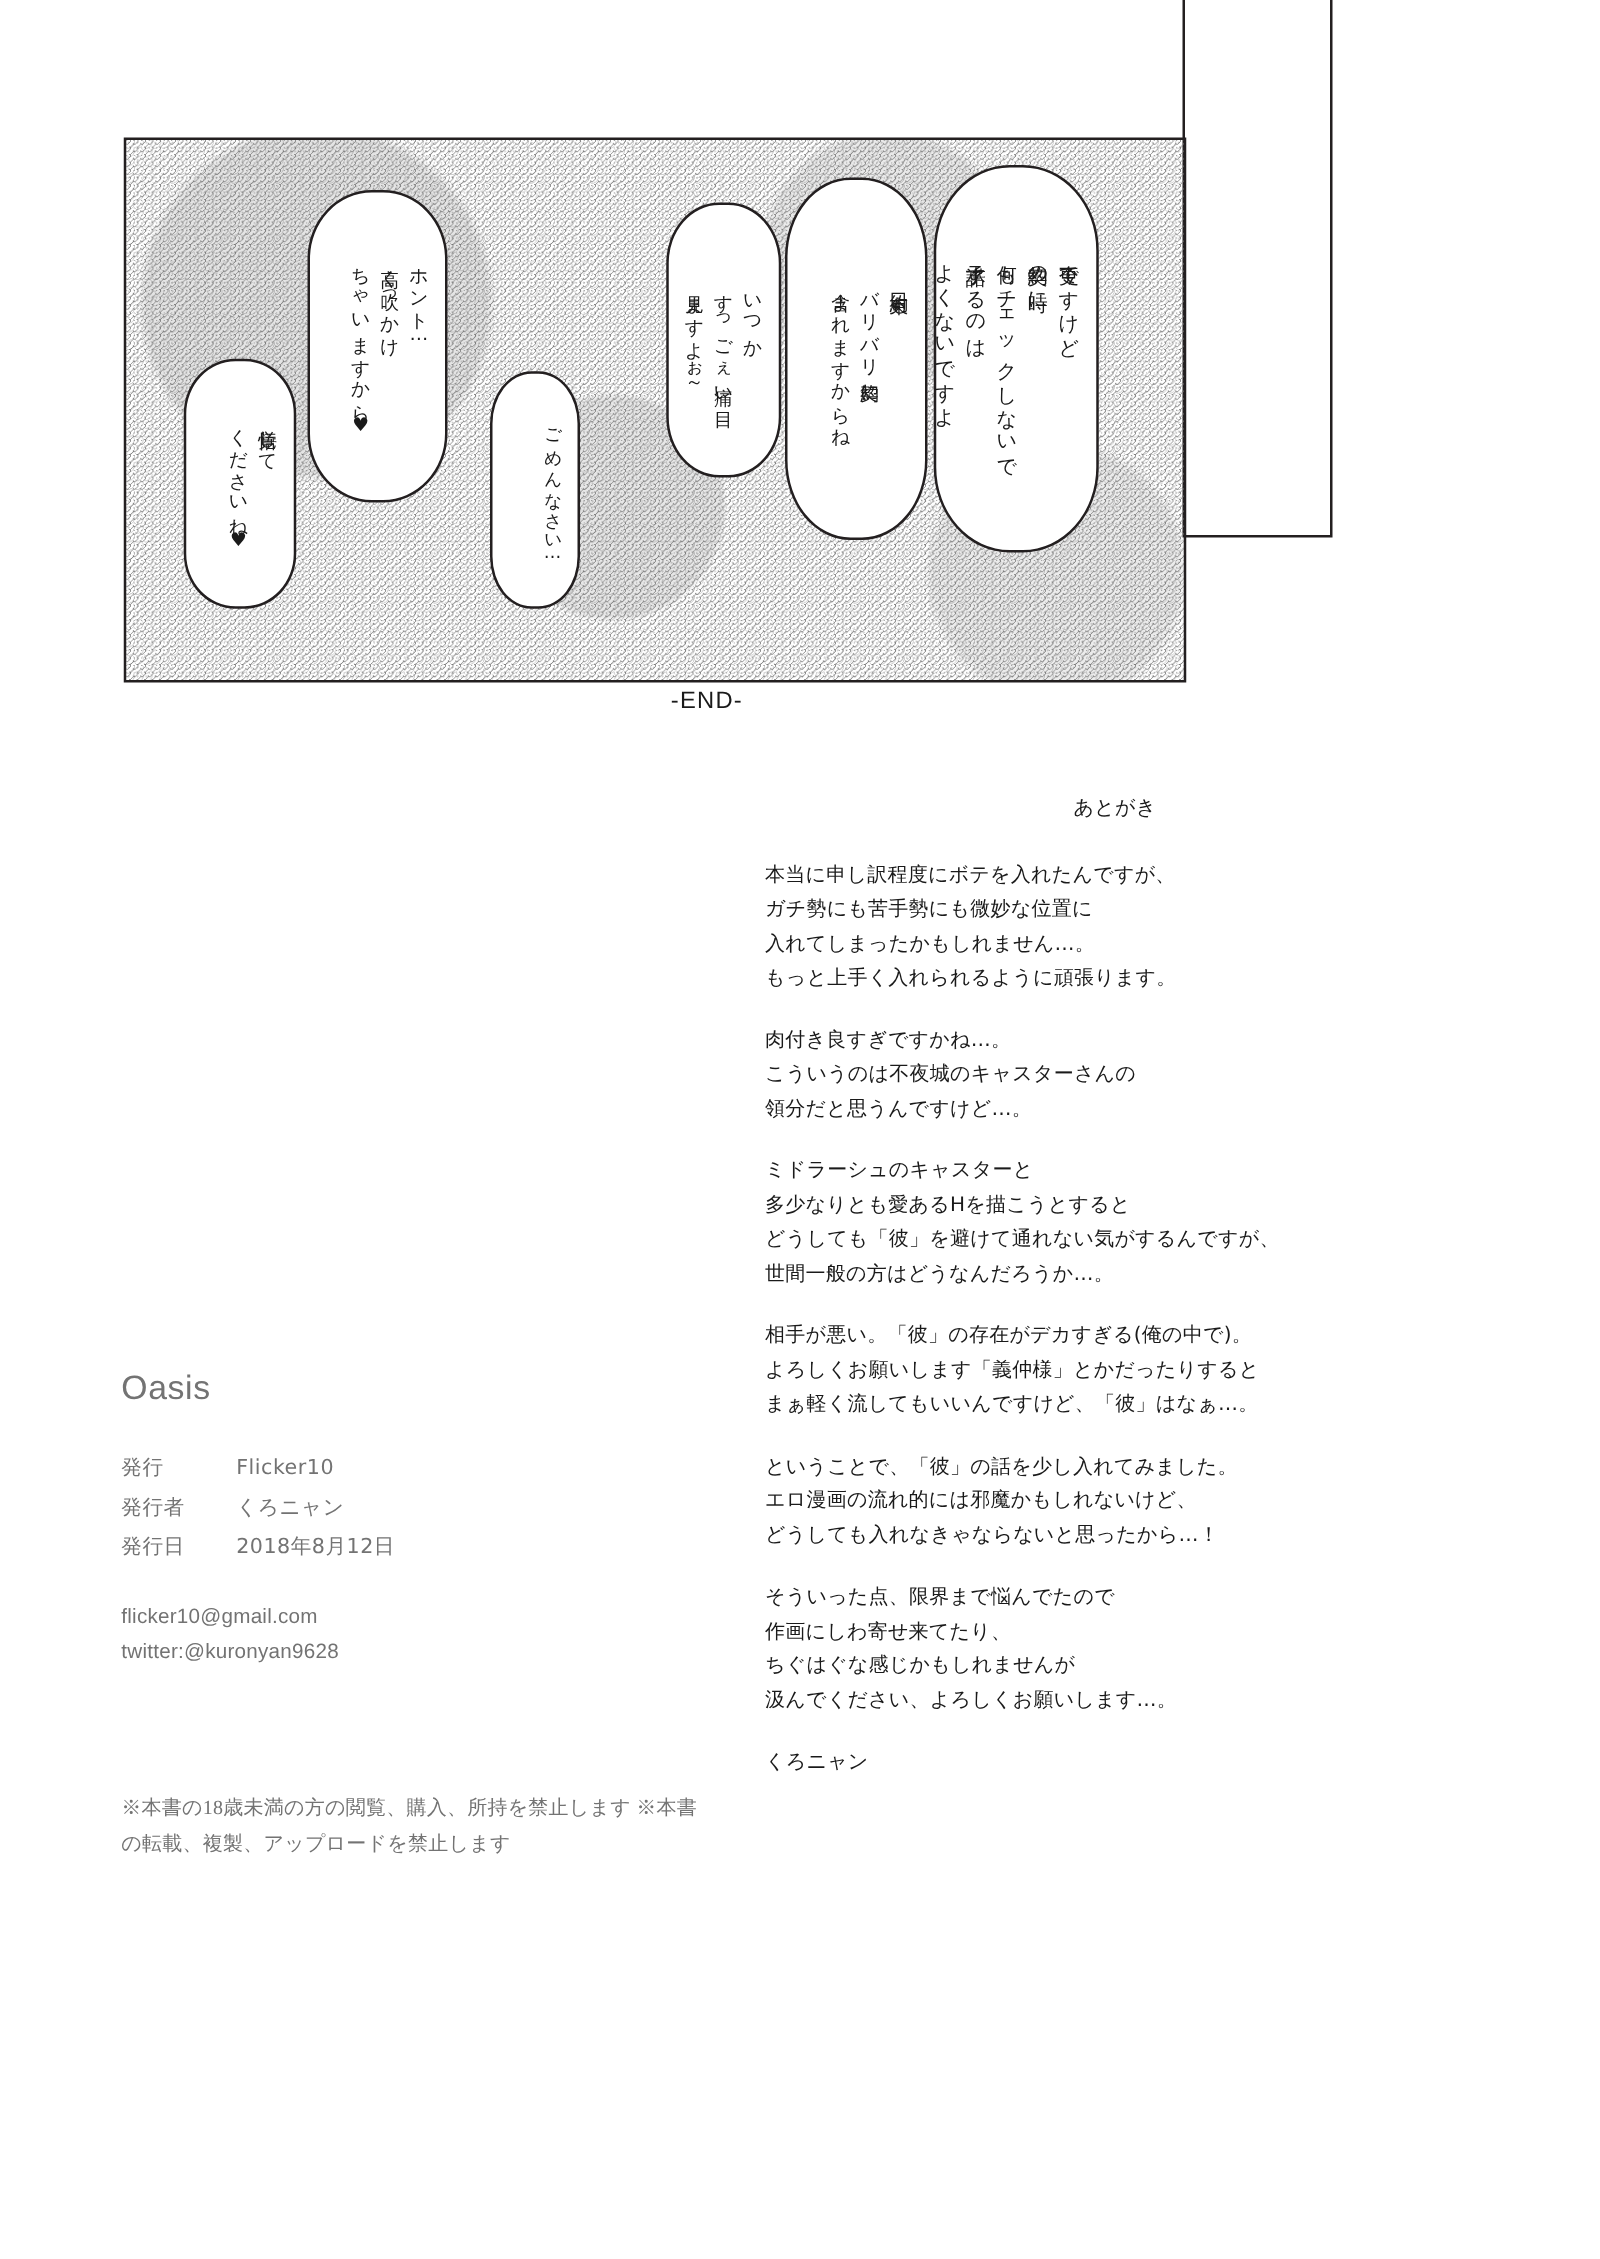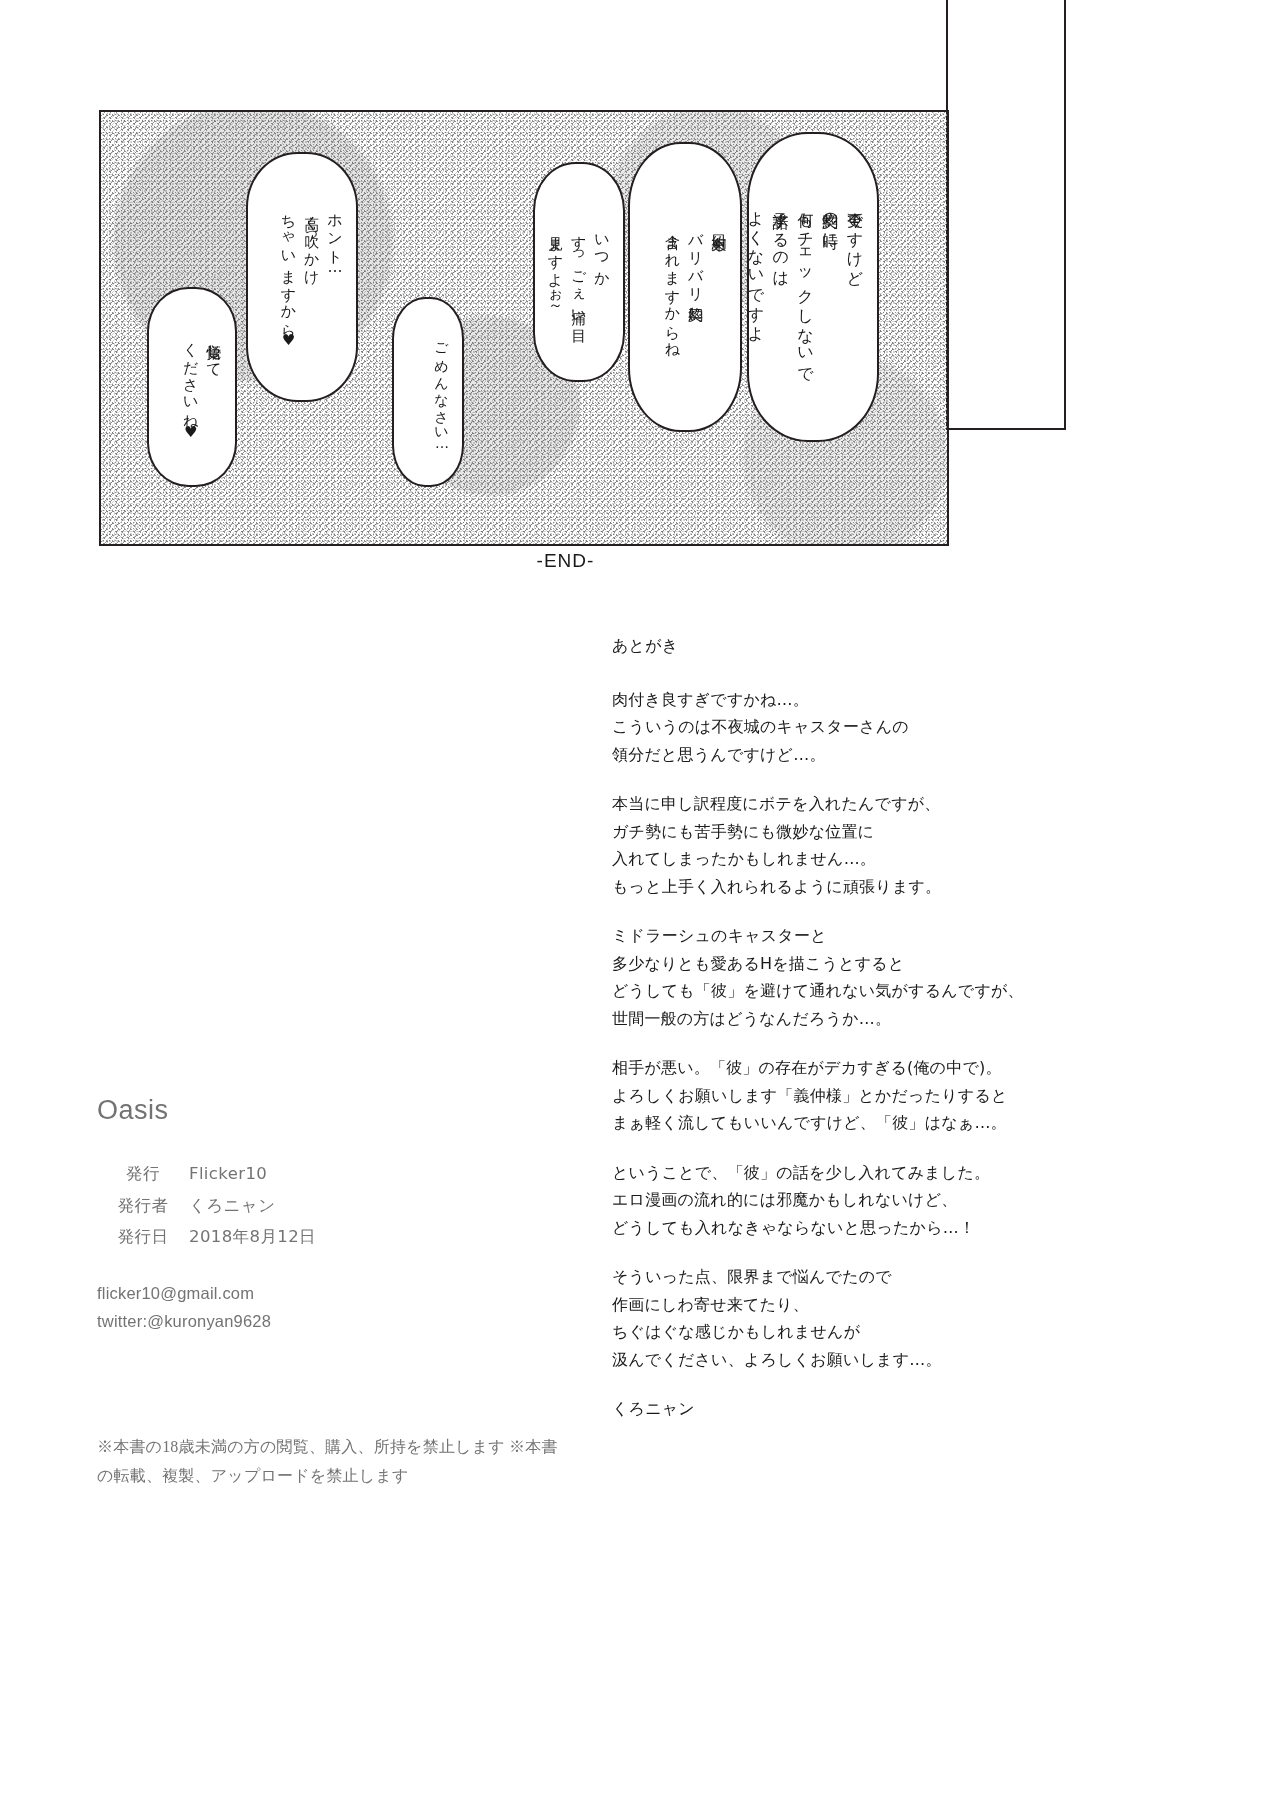--- a/index.html
+++ b/index.html
@@ -114,21 +114,20 @@
     font-family: "Liberation Sans", sans-serif;
     font-size: 27px;
     letter-spacing: .5px;
     margin-bottom: 32px;
   }
   #colophon .kv {
     display: flex;
     font-size: 16.5px;
     line-height: 1.92;
     letter-spacing: .4px;
-    text-align: center;
   }
   #colophon .kv .k { width: 92px; flex: 0 0 92px; }
   #colophon .contact {
     margin-top: 26px;
     font-size: 16.5px;
     line-height: 1.72;
     letter-spacing: .2px;
     font-family: "Liberation Sans", sans-serif;
   }
   #colophon .notices {
@@ -144,21 +143,21 @@
     position: absolute;
     left: 612px;
     top: 632px;
     width: 560px;
     font-family: "DejaVu Sans", sans-serif;
     font-size: 16px;
     line-height: 1.72;
     letter-spacing: .2px;
     color: #1a1a1a;
   }
-  #afterword .heading { margin-bottom: 26px; }
+  #afterword .heading { margin-bottom: 26px; text-align: center; }
   #afterword p { margin: 0 0 22px 0; white-space: pre-line; }
   #afterword .sign { margin-top: 8px; }
 </style>
 </head>
 <body>
 
 <div id="comic-area">
 
   <div id="panel-offscreen"></div>
 
@@ -213,27 +212,27 @@
     <div>twitter:@kuronyan9628</div>
   </div>
 
   <div class="notices">※本書の18歳未満の方の閲覧、購入、所持を禁止します
 ※本書の転載、複製、アップロードを禁止します</div>
 </div>
 
 <div id="afterword">
   <div class="heading">あとがき</div>
 
-  <p>肉付き良すぎですかね…。
-こういうのは不夜城のキャスターさんの
-領分だと思うんですけど…。</p>
   <p>本当に申し訳程度にボテを入れたんですが、
 ガチ勢にも苦手勢にも微妙な位置に
 入れてしまったかもしれません…。
 もっと上手く入れられるように頑張ります。</p>
+  <p>肉付き良すぎですかね…。
+こういうのは不夜城のキャスターさんの
+領分だと思うんですけど…。</p>
   <p>ミドラーシュのキャスターと
 多少なりとも愛あるHを描こうとすると
 どうしても「彼」を避けて通れない気がするんですが、
 世間一般の方はどうなんだろうか…。</p>
   <p>相手が悪い。「彼」の存在がデカすぎる(俺の中で)。
 よろしくお願いします「義仲様」とかだったりすると
 まぁ軽く流してもいいんですけど、「彼」はなぁ…。</p>
   <p>ということで、「彼」の話を少し入れてみました。
 エロ漫画の流れ的には邪魔かもしれないけど、
 どうしても入れなきゃならないと思ったから…！</p>

